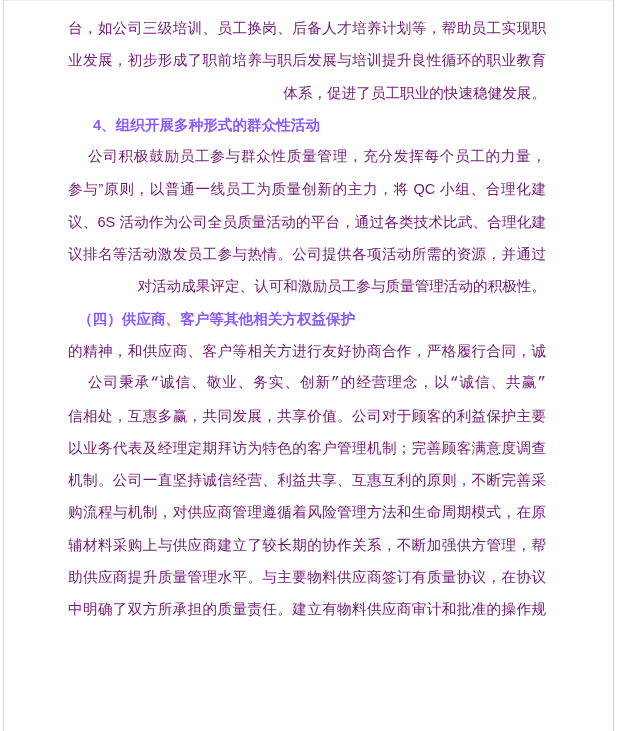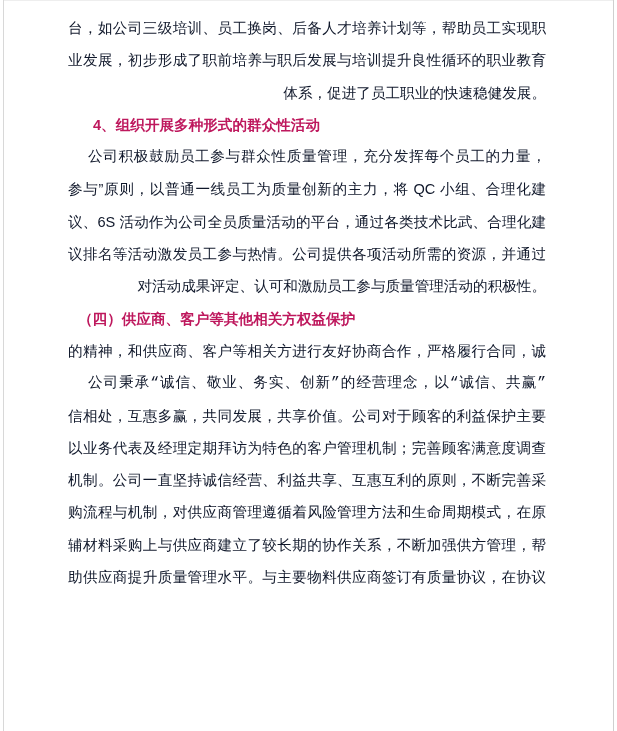--- a/index.html
+++ b/index.html
@@ -36,31 +36,31 @@
   .content {
     position: absolute;
     left: 68px;
     top: 12px;
     width: 478px;
   }
   .line {
     height: 32.3px;
     line-height: 32.3px;
     font-size: 14.6px;
-    color: #0f172a;
+    color: #701a75;
     text-align: left;
     overflow: hidden;
   }
   .line.j {
     text-align: justify;
     text-align-last: justify;
   }
   .line.heading {
     font-weight: bold;
-    color: #be185d;
+    color: #8b5cf6;
   }
   .ind-none  { text-indent: 0; text-align: right; }
   .ind-para  { text-indent: 20px; font-family: Liberation Mono, monospace; }
   .ind-num   { text-indent: 25px; }
   .ind-paren { text-indent: 10px; }
 </style>
 </head>
 <body>
 
 <div class="page">
@@ -79,14 +79,15 @@
       <div class="line ind-none">对活动成果评定、认可和激励员工参与质量管理活动的积极性。</div>
       <div class="line heading ind-paren">（四）供应商、客户等其他相关方权益保护</div>
       <div class="line j ind-none">的精神，和供应商、客户等相关方进行友好协商合作，严格履行合同，诚</div>
       <div class="line j ind-para">公司秉承“诚信、敬业、务实、创新”的经营理念，以“诚信、共赢”</div>
       <div class="line j ind-none">信相处，互惠多赢，共同发展，共享价值。公司对于顾客的利益保护主要</div>
       <div class="line j ind-none">以业务代表及经理定期拜访为特色的客户管理机制；完善顾客满意度调查</div>
       <div class="line j ind-none">机制。公司一直坚持诚信经营、利益共享、互惠互利的原则，不断完善采</div>
       <div class="line j ind-none">购流程与机制，对供应商管理遵循着风险管理方法和生命周期模式，在原</div>
       <div class="line j ind-none">辅材料采购上与供应商建立了较长期的协作关系，不断加强供方管理，帮</div>
       <div class="line j ind-none">助供应商提升质量管理水平。与主要物料供应商签订有质量协议，在协议</div>
+      <div class="line j ind-none">中明确了双方所承担的质量责任。建立有物料供应商审计和批准的操作规</div>
     </div>
 </div>
 
 </body></html>

